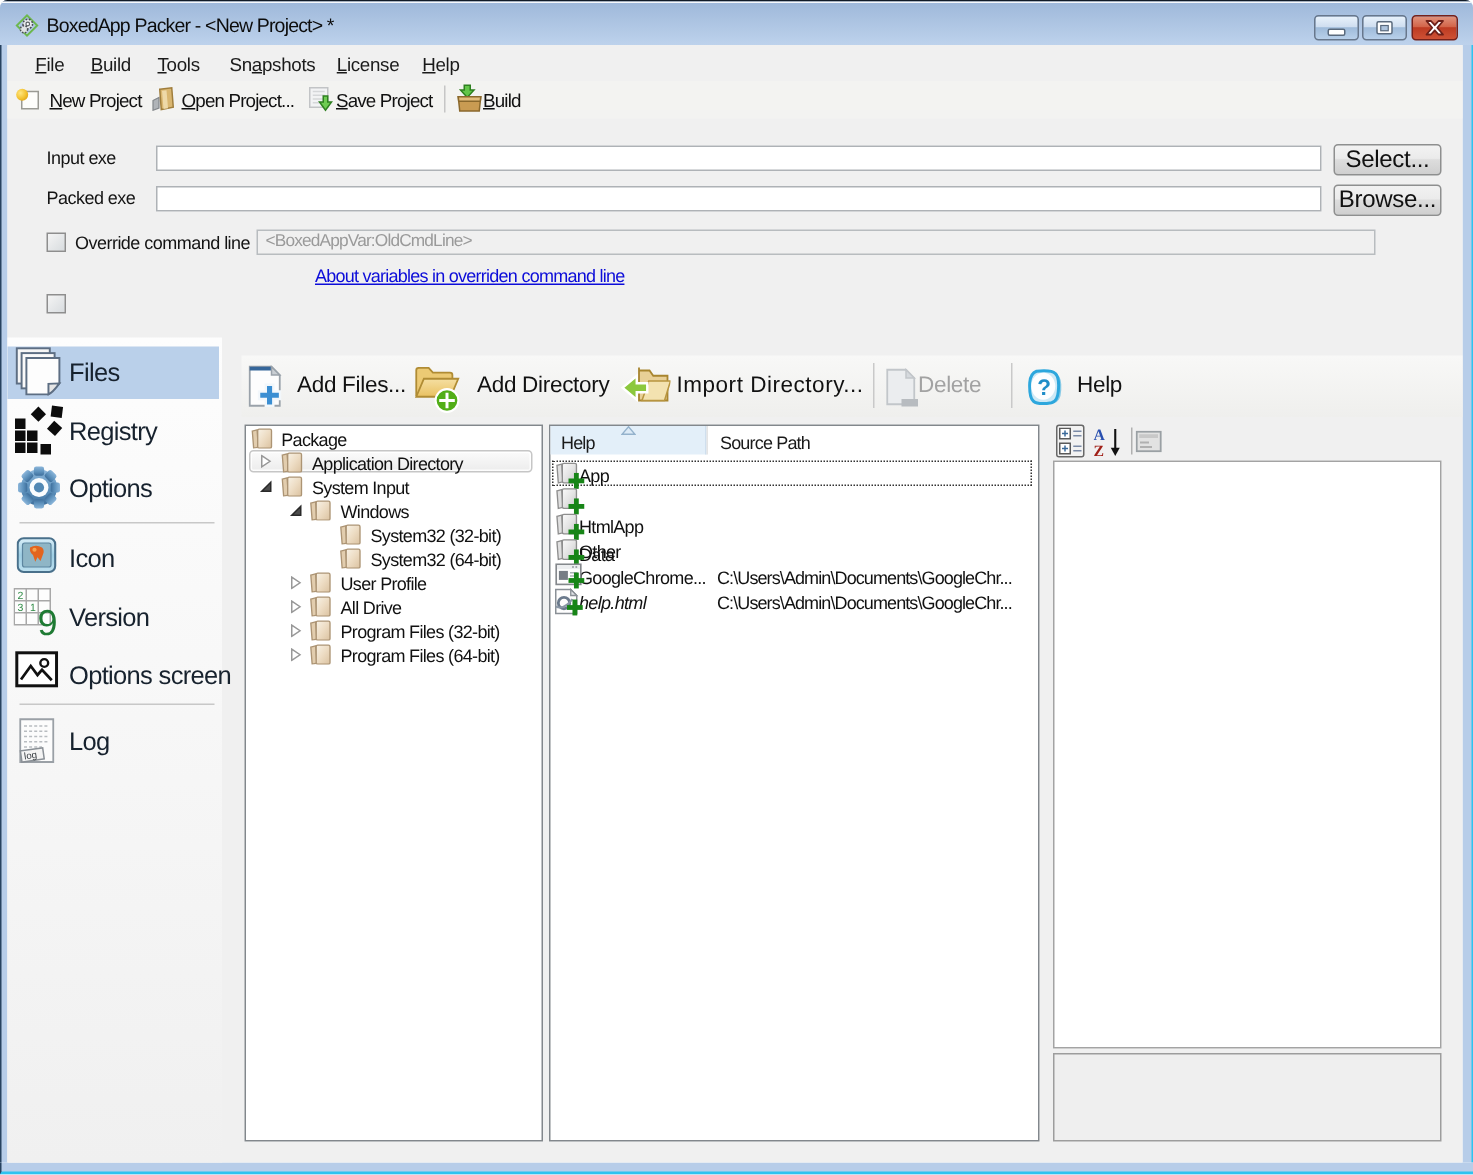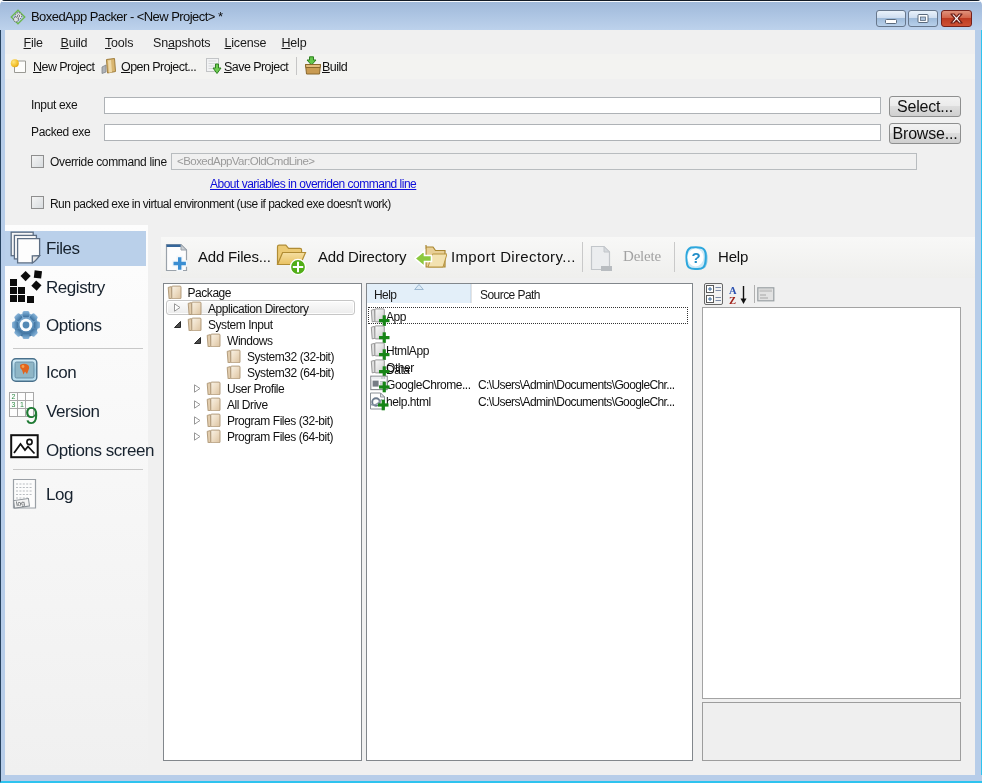--- a/index.html
+++ b/index.html
@@ -105,40 +105,39 @@
   <div class="tbox" style="left:104px; top:97px; width:777px; height:17px;"></div>
   <div class="wbtn" style="left:889px; top:96px; width:72px; height:21px; line-height:19px;">Select...</div>
   <div class="formlabel" style="left:31px; top:125px;">Packed exe</div>
   <div class="tbox" style="left:104px; top:124px; width:777px; height:17px;"></div>
   <div class="wbtn" style="left:889px; top:123px; width:72px; height:21px; line-height:19px;">Browse...</div>
   <div class="checkbox" style="left:31px; top:155px;"></div>
   <div class="formlabel" style="left:50px; top:155px;">Override command line</div>
   <div class="tbox disabled" style="left:171px; top:153px; width:746px; height:17px;">&lt;BoxedAppVar:OldCmdLine&gt;</div>
   <div id="link">About variables in overriden command line</div>
   <div class="checkbox" style="left:31px; top:196px;"></div>
-  <div class="formlabel" style="left:50px; top:197px; letter-spacing:-0.55px;">Run packed exe in virtual environment (use if packed exe doesn't work)</div>
 
   <div id="sidebar"></div>
   <div id="side-files-sel"></div>
   <div class="side-label" style="top:239px;">Files</div>
   <div class="side-label" style="top:278px;">Registry</div>
   <div class="side-label" style="top:316px;">Options</div>
   <div class="side-sep" style="top:348px;"></div>
   <div class="side-label" style="top:363px;">Icon</div>
   <div class="side-label" style="top:402px;">Version</div>
   <div class="side-label" style="top:441px;">Options screen</div>
   <div class="side-sep" style="top:469px;"></div>
   <div class="side-label" style="top:485px;">Log</div>
 
   <div id="ctoolbar">
     <span class="ct-label" style="left:37px;">Add Files...</span>
     <span class="ct-label" style="left:157px;">Add Directory</span>
     <span class="ct-label" style="left:290px; letter-spacing:0.35px;">Import Directory...</span>
     <div class="ct-sep" style="left:421px;"></div>
-    <span class="ct-label" style="left:462px; color:#a2a2a2;font-family:Liberation Serif, serif;">Delete</span>
+    <span class="ct-label" style="left:451px; color:#a2a2a2;">Delete</span>
     <div class="ct-sep" style="left:513px;"></div>
     <span class="ct-label" style="left:557px;">Help</span>
   </div>
 
   <div id="treepanel"></div>
   <div id="listpanel"></div>
   <div id="propbox"></div>
   <div id="descbox"></div>
 
   <div id="tree-sel"></div>
@@ -157,21 +156,21 @@
   <div id="lh-sep2"></div>
   <div class="lh-text" style="left:374px;">Help</div>
   <div class="lh-text" style="left:480px;">Source Path</div>
   <div id="focusrect"></div>
   <div class="lrow-text" style="left:386px; top:310px;text-align:right;">App</div>
   <div class="lrow-text" style="left:386px; top:327px;margin-top:36px;">Data</div>
   <div class="lrow-text" style="left:386px; top:344px;">HtmlApp</div>
   <div class="lrow-text" style="left:386px; top:361px;">Other</div>
   <div class="lrow-text" style="left:386px; top:378px;">GoogleChrome...</div>
   <div class="lrow-text" style="left:478px; top:378px; letter-spacing:-0.6px;">C:\Users\Admin\Documents\GoogleChr...</div>
-  <div class="lrow-text" style="left:386px; top:395px;">help.html</div>
+  <div class="lrow-text" style="left:386px; top:395px;font-style:italic;">help.html</div>
   <div class="lrow-text" style="left:478px; top:395px; letter-spacing:-0.6px;">C:\Users\Admin\Documents\GoogleChr...</div>
 
   <div id="pg-catbtn"></div>
   <div id="pg-sep"></div>
 
   <svg class="icon" style="left:10px; top:9px;" width="16" height="16" viewBox="0 0 16 16">
     <rect x="3.2" y="3.2" width="9.6" height="9.6" fill="none" stroke="#6cb84e" stroke-width="1.3" transform="rotate(45 8 8)"></rect>
     <circle cx="8.5" cy="7" r="3.2" fill="#e8eaec" stroke="#4a4f54" stroke-width="1" stroke-dasharray="1.2 1"></circle>
     <circle cx="8.5" cy="7" r="1.2" fill="#fff" stroke="#5a5f64" stroke-width="0.8"></circle>
     <circle cx="6" cy="10.5" r="2.4" fill="#dfe2e4" stroke="#4a4f54" stroke-width="1" stroke-dasharray="1.1 0.9"></circle>

